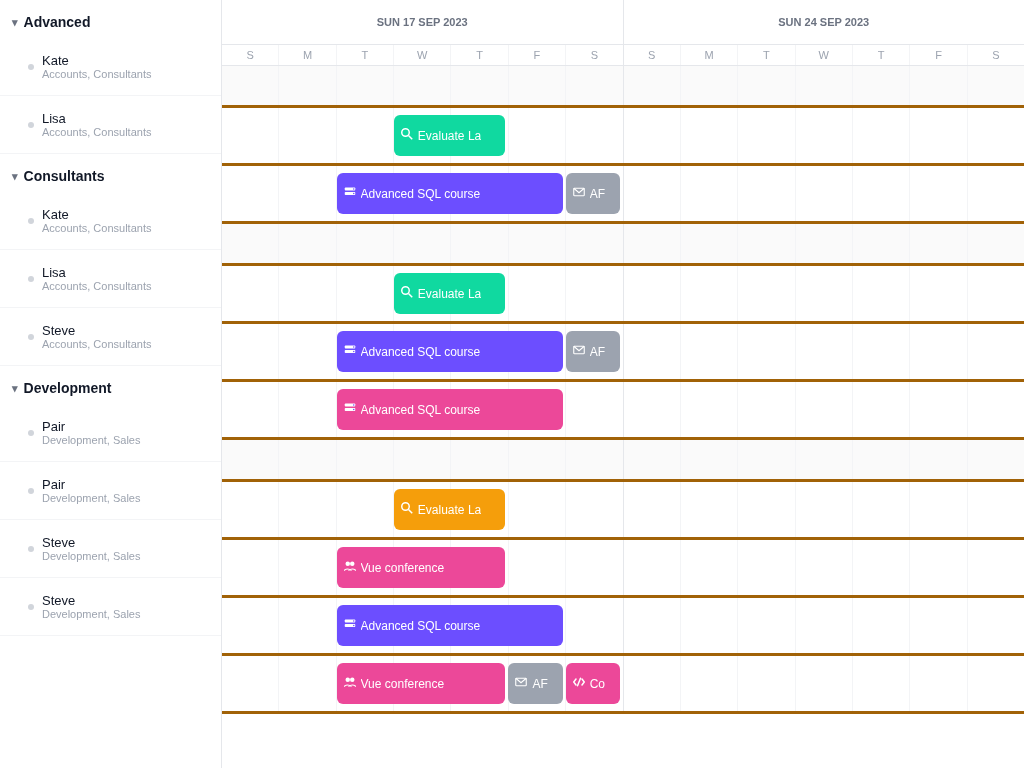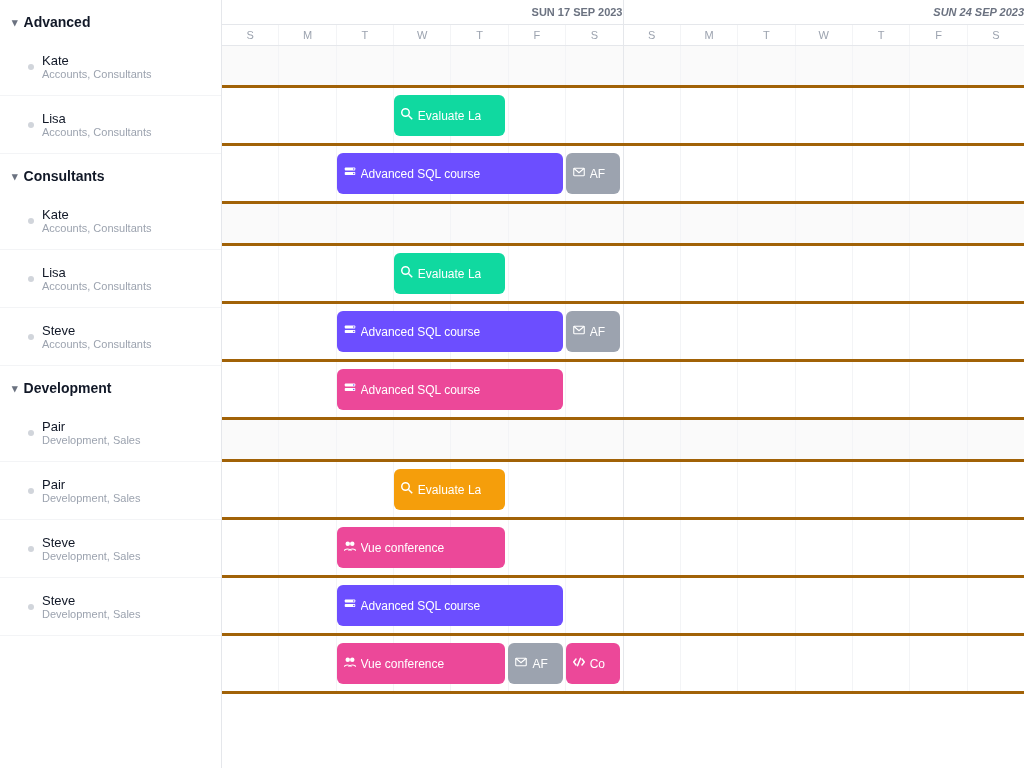--- a/index.html
+++ b/index.html
@@ -85,29 +85,29 @@
       border-bottom: 1px solid #e5e7eb;
     }
 
     .week-headers {
       display: flex;
       border-bottom: 1px solid #e5e7eb;
     }
 
     .week-label {
       flex: 1;
-      text-align: right;
+      text-align: center;
       font-size: 11px;
       font-weight: 600;
       color: #6b7280;
-      padding: 6px 0;
+      padding: 16px 0;
       border-right: 1px solid #e5e7eb;
     }
 
-    .week-label:last-child { border-right: none; font-style: italic; }
+    .week-label:last-child { border-right: none; }
 
     .day-headers {
       display: flex;
     }
 
     .day-cell-header {
       flex: 1;
       text-align: center;
       font-size: 11px;
       color: #9ca3af;

